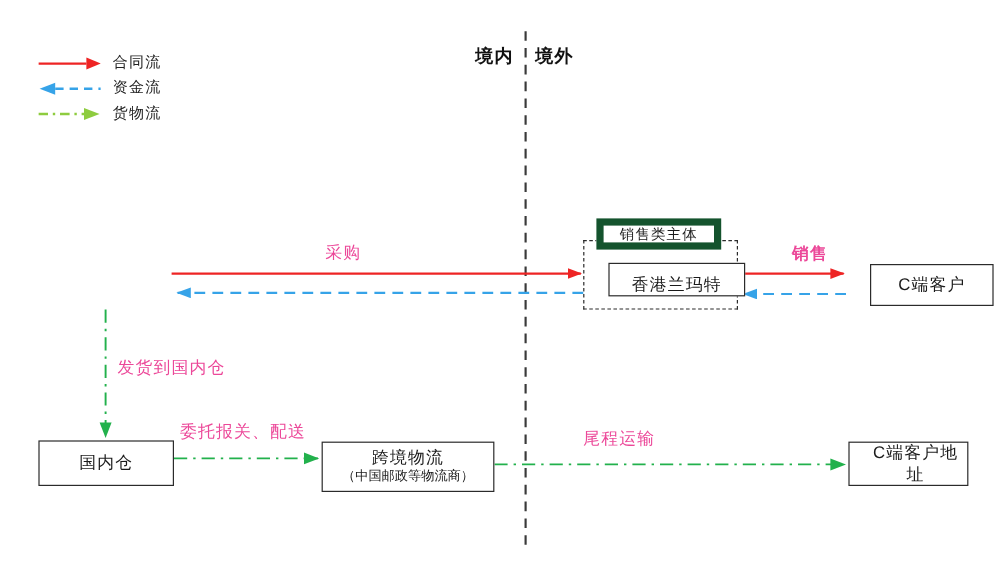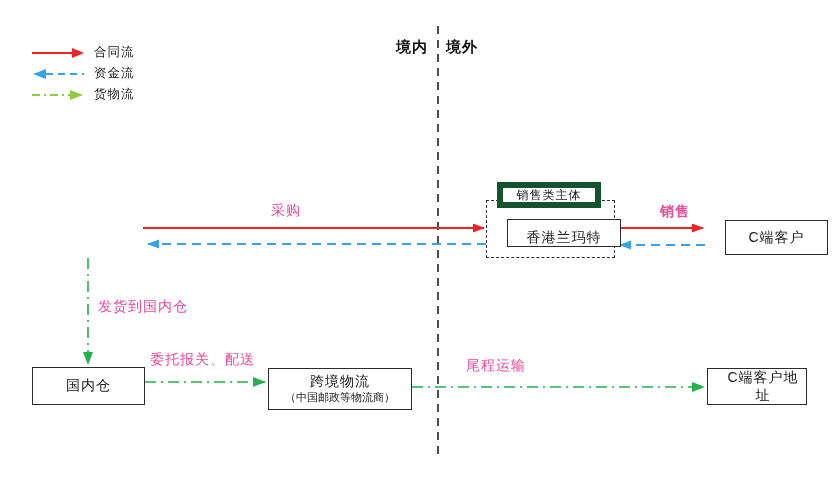--- a/index.html
+++ b/index.html
@@ -64,21 +64,21 @@
     font-size: 14px;
     letter-spacing: 1px;
     color: #ec4899;
     z-index: 3;
     white-space: nowrap;
   }
   #l-procurement { left: 240px; top: 202px; width: 92px; text-align: center; }
   #l-sales       { left: 628px; top: 203px; width: 62px; text-align: right; font-weight: bold; }
   #l-ship        { left: 98px;  top: 298px; }
   #l-customs     { left: 150px; top: 351px; }
-  #l-lastmile    { left: 466px; top: 357px; width: 100px; text-align: left; }
+  #l-lastmile    { left: 466px; top: 357px; width: 100px; text-align: center; }
 
   
   .boundary-label {
     position: absolute;
     top: 38px;
     font-size: 15px;
     font-weight: bold;
     color: #111;
     letter-spacing: 1px;
     z-index: 3;

